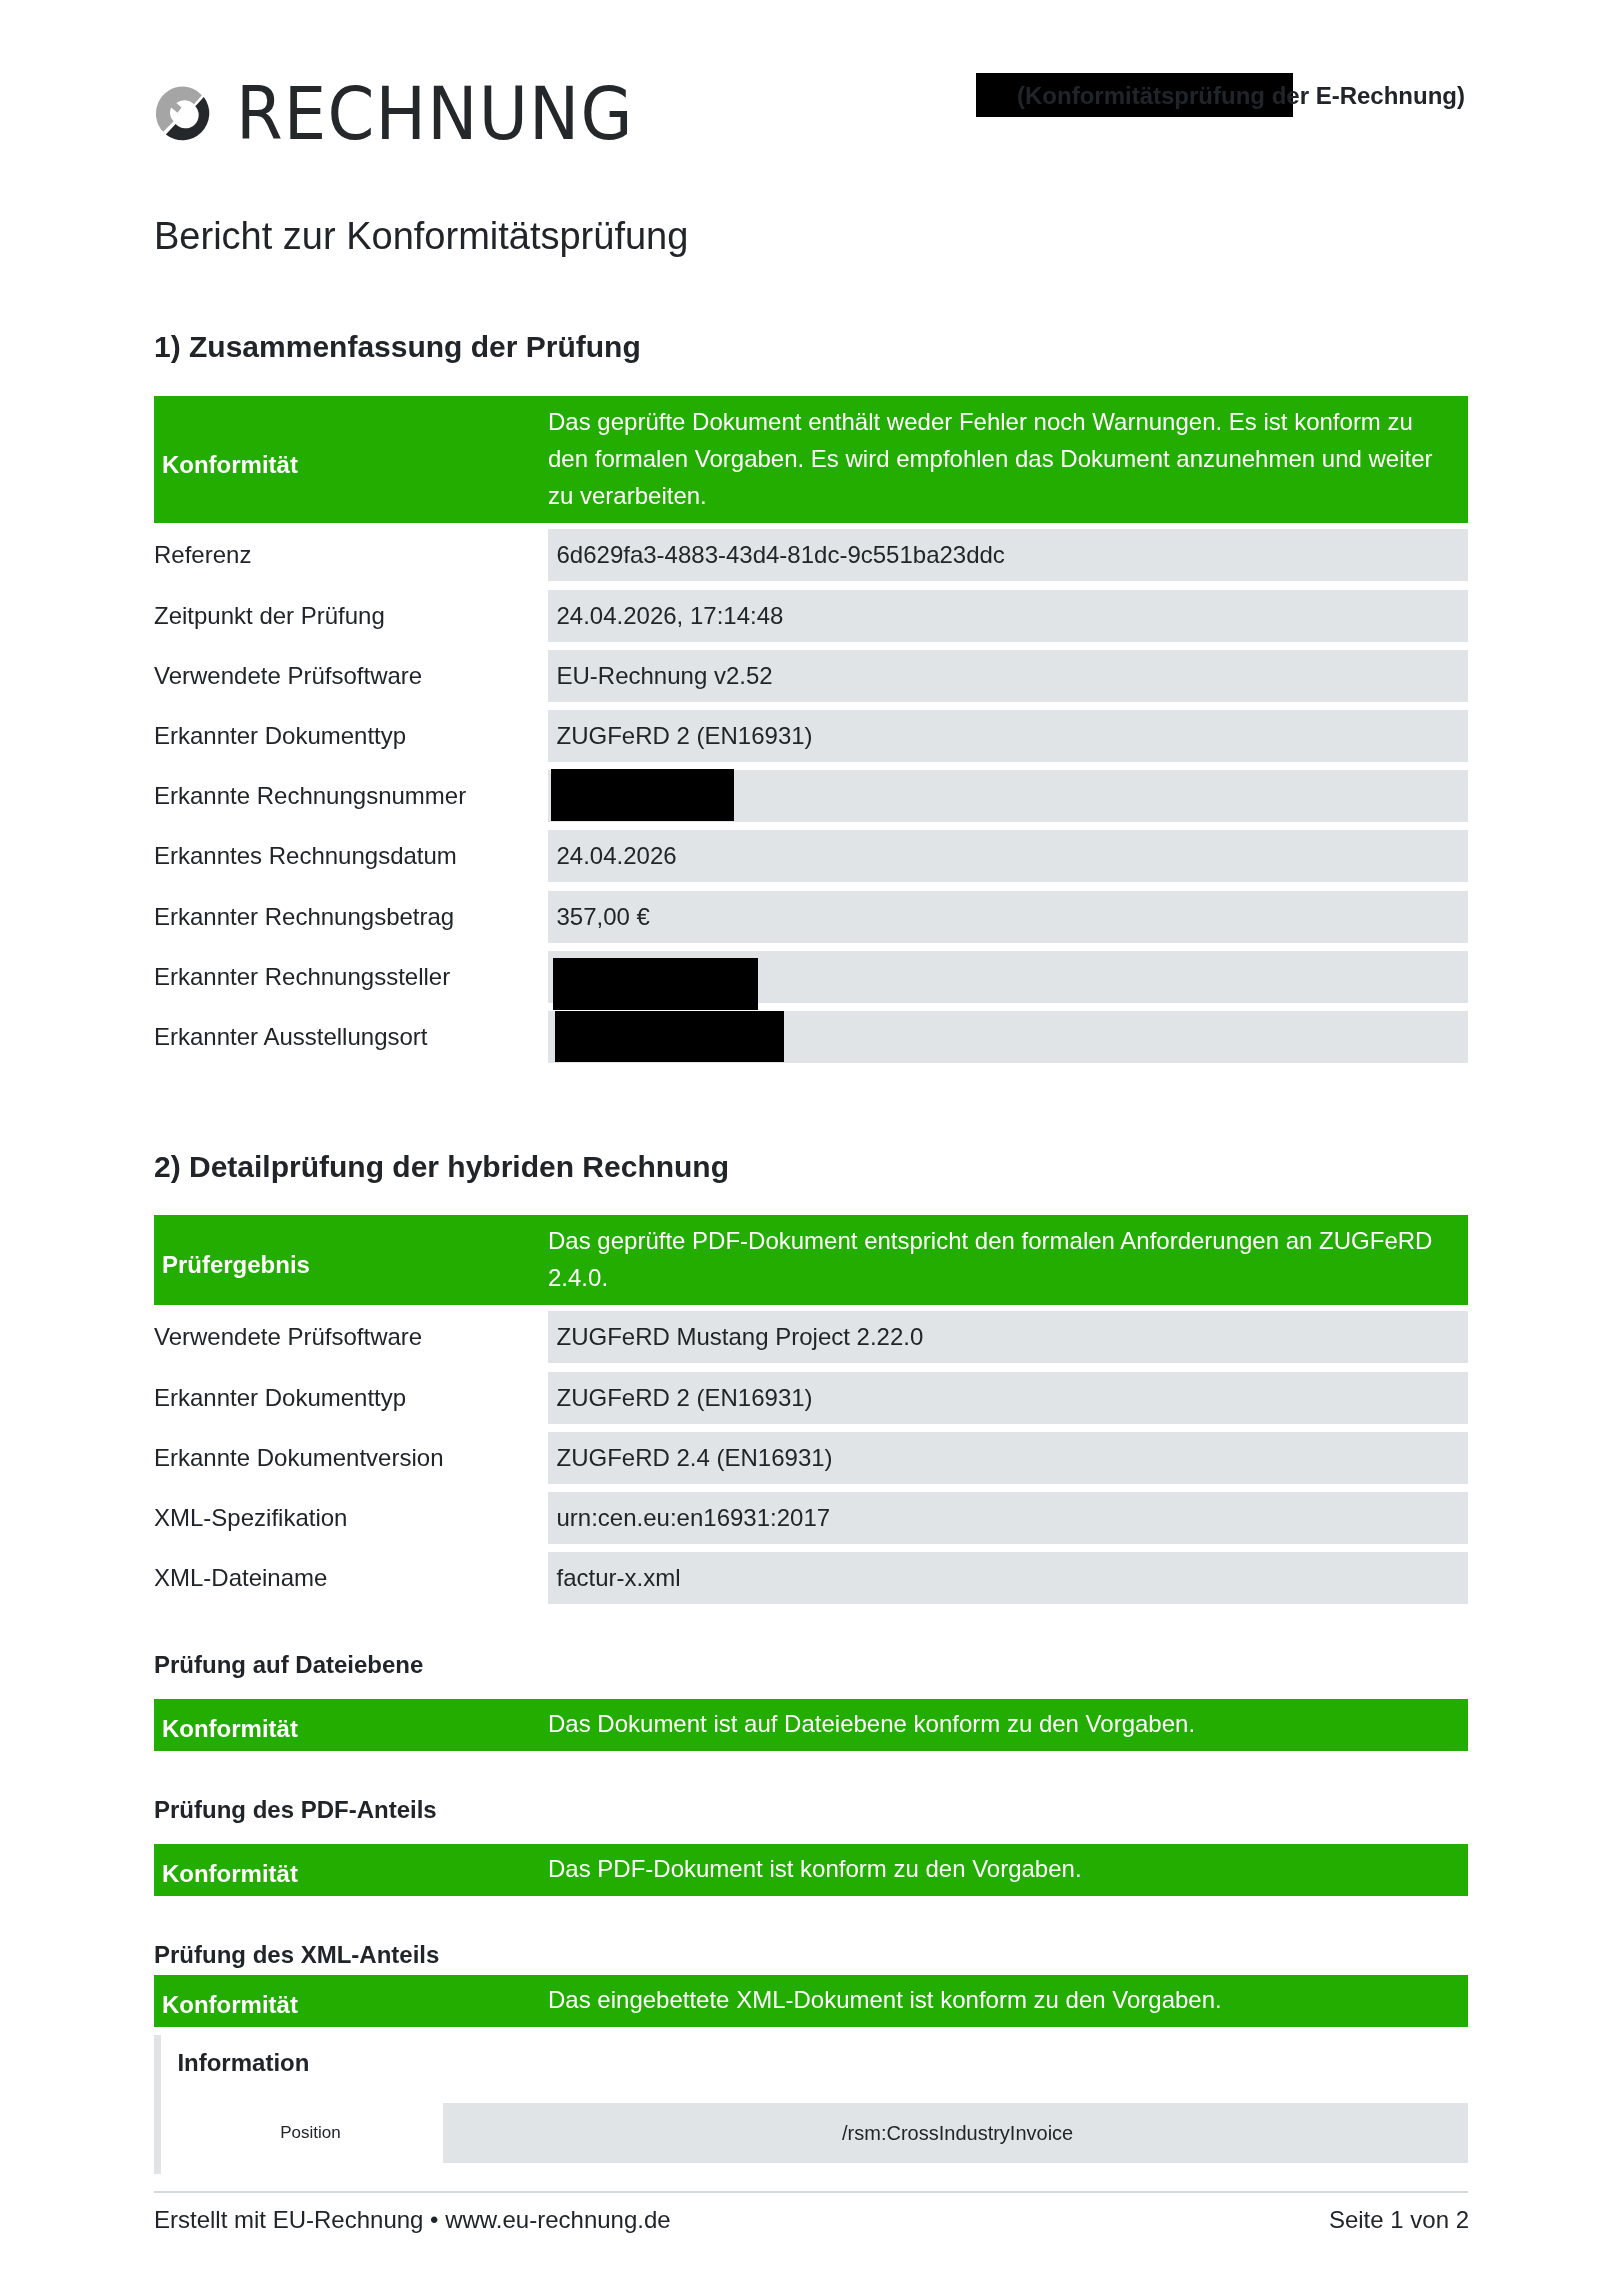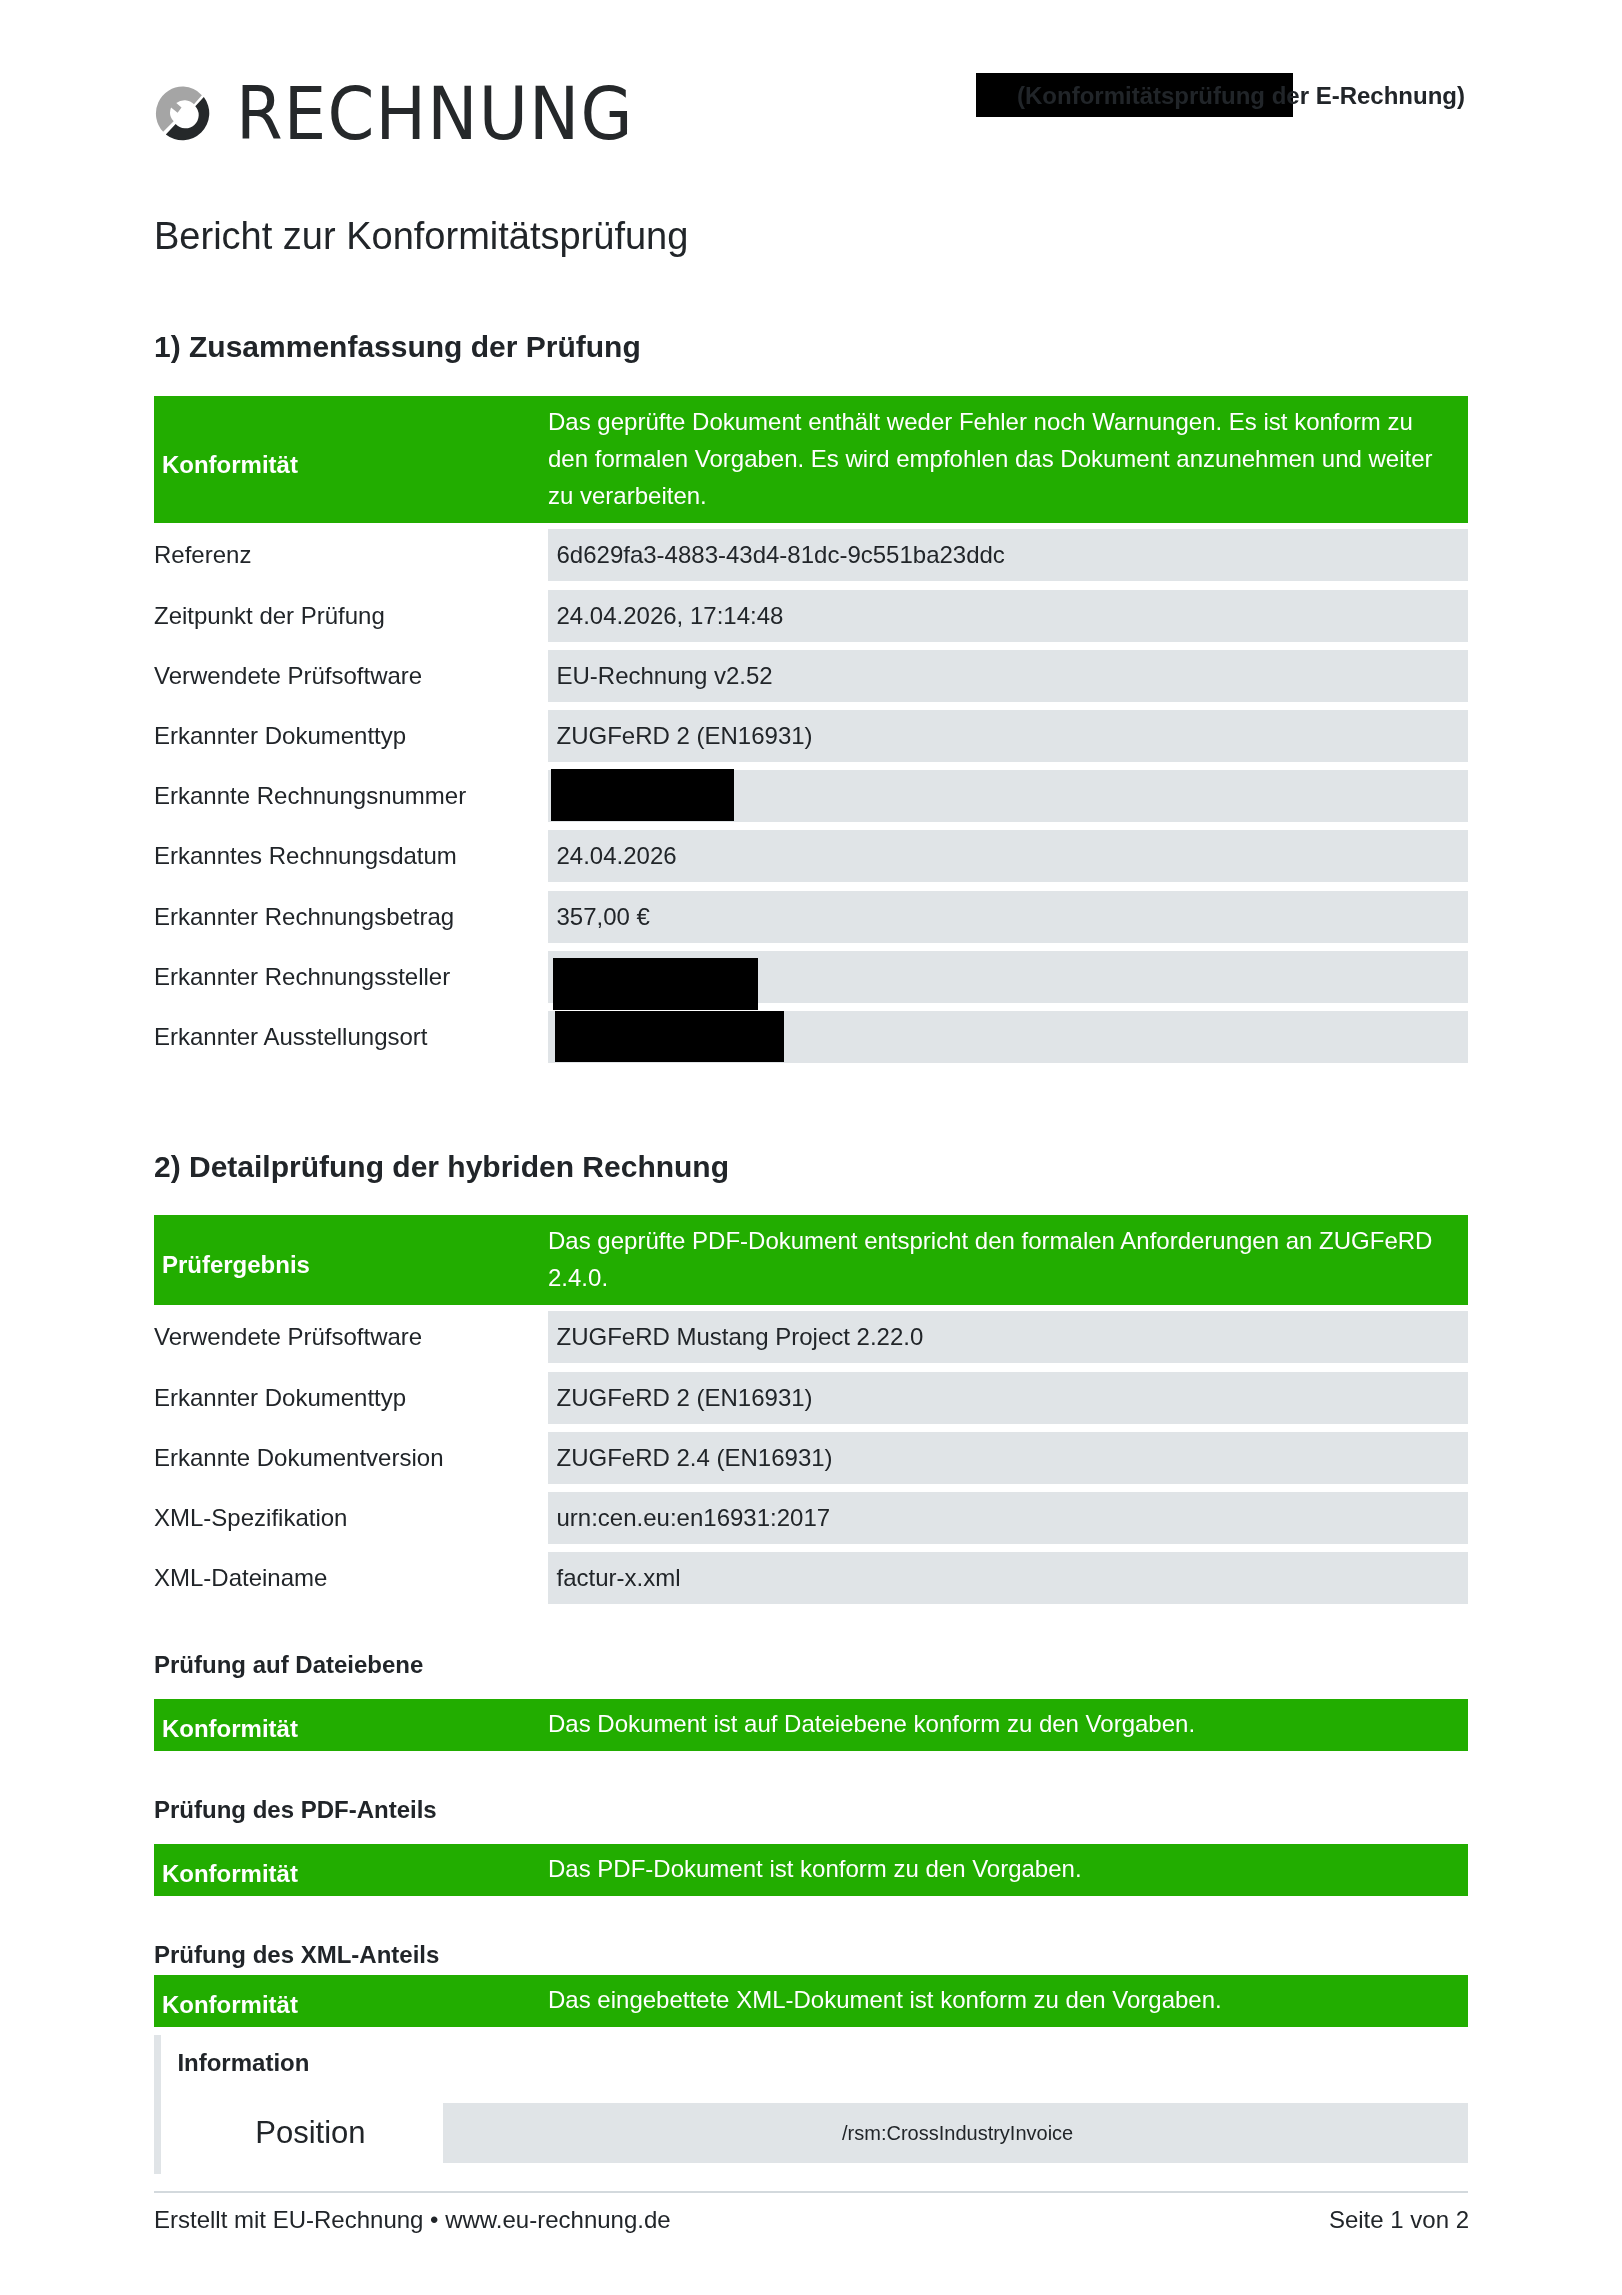--- a/index.html
+++ b/index.html
@@ -18,21 +18,21 @@
   .green { left: 154px; width: 1314px; background: #22ad00; color: #fff; box-sizing: border-box; display: flex; align-items: center; }
   .green .k { width: 394px; padding: 9.2px 0 0 7.9px; box-sizing: border-box; font-weight: 700; font-size: 24px; line-height: 37px; }
   .green .v { flex: 1; padding: 9.2px 26px 11.8px 0; font-size: 24px; line-height: 37px; }
   .row { left: 154px; width: 1314px; height: 52px; display: flex; }
   .row .k { width: 394px; font-size: 24px; line-height: 52px; }
   .row .v { flex: 1; background: #e0e4e7; font-size: 24px; line-height: 52px; padding-left: 8.5px; position: relative; }
   .row .v .redact { position: absolute; top: 1.3px; height: 50px; }
   .info { left: 154px; width: 1314px; border-left: 7.9px solid #e0e4e7; box-sizing: border-box; text-align: center; }
   .info .t { position: absolute; left: 16.4px; top: 13px; font-weight: 700; font-size: 24px; line-height: 30px; }
   .info .r { position: absolute; left: 16.4px; right: 0; top: 68px; height: 60px; display: flex; }
-  .info .r .k { width: 266px; font-size: 31px; line-height: 60px; }
+  .info .r .k { width: 266px; font-size: 17px; line-height: 60px; }
   .info .r .v { flex: 1; background: #e0e4e7; font-size: 20px; line-height: 60px; padding-left: 3.9px; }
   .footer-line { left: 154px; width: 1314px; top: 2191px; height: 2px; background: #d3d9dd; }
   .footer-l { left: 154px; top: 2205px; font-size: 24px; line-height: 30px; }
   .footer-r { right: 154px; top: 2205px; font-size: 24px; line-height: 30px; text-align: right; }
 </style>
 </head>
 <body>
 
 <div class="abs logo">
   <svg width="59" height="59" viewBox="0 0 90 90">

